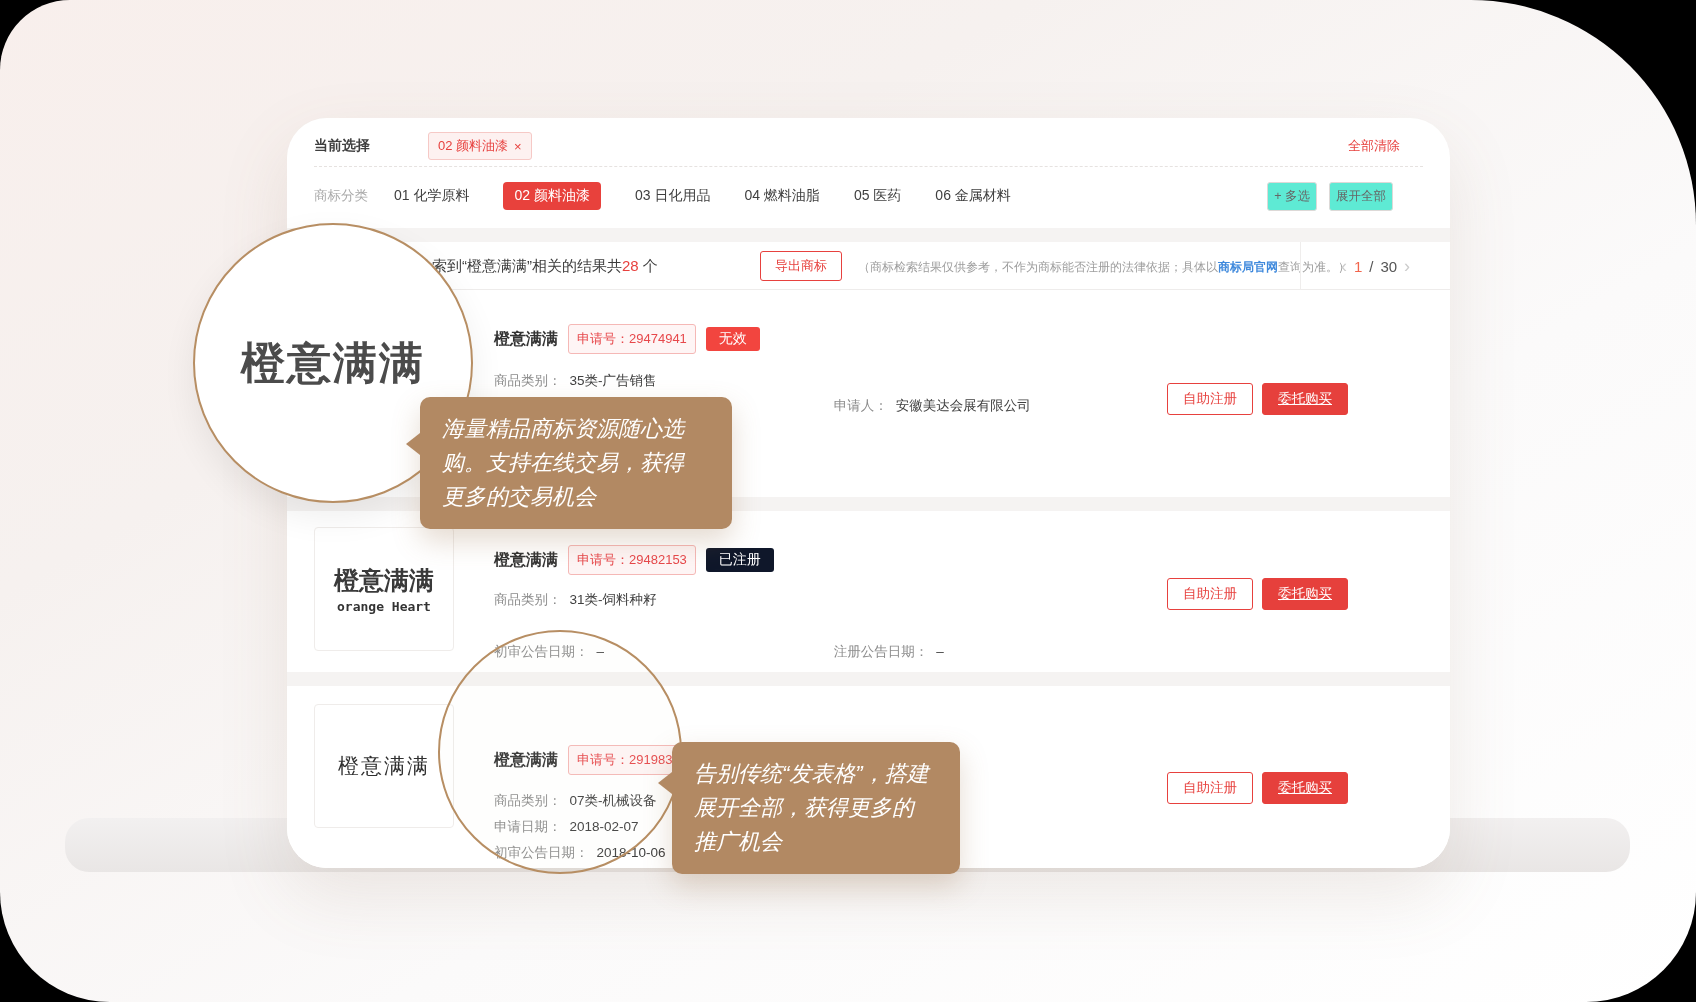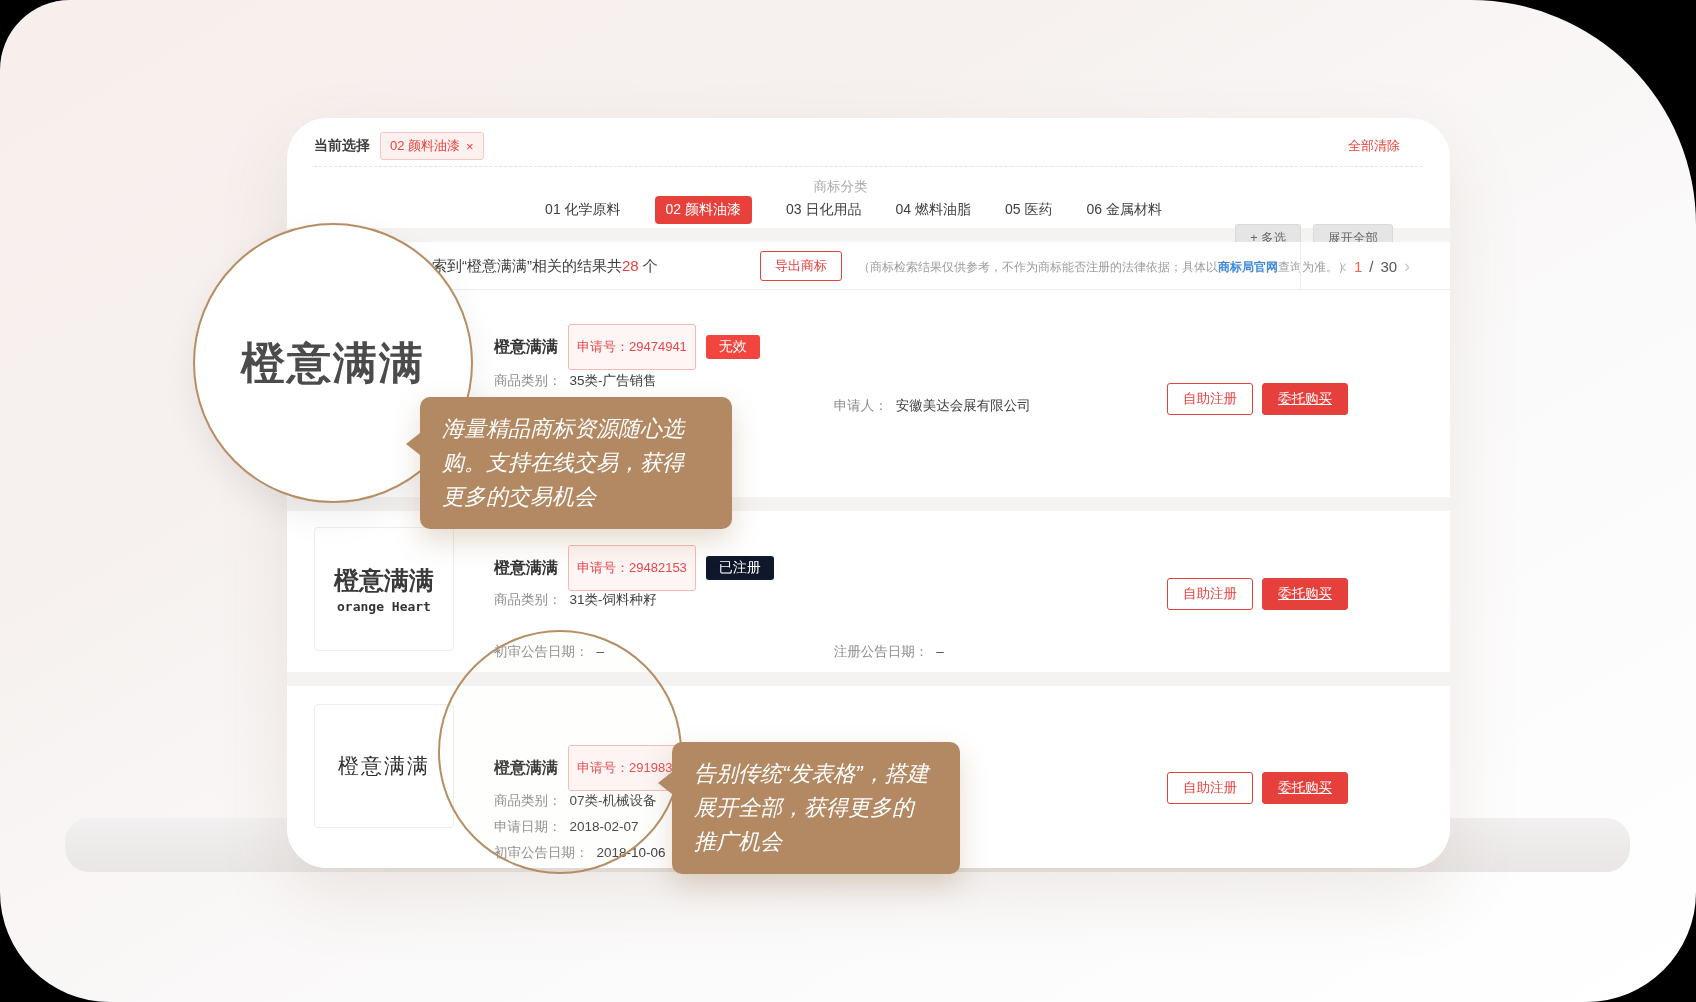--- a/index.html
+++ b/index.html
@@ -12,38 +12,38 @@
               border-radius:24px; background:linear-gradient(#f2f0f0,#e9e6e5); z-index:1; }
 
   .window { position:absolute; left:287px; top:118px; width:1163px; height:750px;
             border-radius:40px; background:#f5f3f2; z-index:2;
             box-shadow:0 28px 70px rgba(130,100,80,0.13); }
 
   
   .section-top { position:absolute; top:0; left:0; right:0; height:110px;
                  background:#fff; border-radius:40px 40px 0 0; }
   .filter-row { position:absolute; top:14px; left:27px; right:50px; height:28px;
-                display:flex; align-items:center; }
+                display:flex; align-items:center;gap:48px; }
   .filter-label { font-size:14px; font-weight:bold; color:#3f3f3f; }
   .filter-tag { margin-left:10px; display:flex; align-items:center; gap:6px;
                 background:#fdf1f0; border:1px solid #f6c9c6; border-radius:3px;
                 padding:4px 9px; font-size:13px; color:#e7413e; cursor:pointer; }
   .tag-close { font-size:13px; color:#e7413e; }
   .clear-all { margin-left:auto; font-size:13px; color:#e7413e; cursor:pointer; }
   .dash-sep { position:absolute; top:48px; left:27px; right:27px; height:0;
               border-top:1px dashed #e6e2e0; }
   .cat-row { position:absolute; top:60px; left:27px; right:57px; height:36px;
-             display:flex; align-items:center;flex-direction:column; }
+             display:flex; align-items:center; }
   .cat-label { font-size:13.5px; color:#aaa; margin-right:26px; }
   .cat-items { display:flex; align-items:center; gap:34px; }
   .cat-item { font-size:14px; color:#3f3f3f; cursor:pointer; white-space:nowrap; }
   .cat-item.selected { background:#e8413c; color:#fff; border-radius:4px; padding:5px 11px; }
   .cat-btns { margin-left:auto; display:flex; gap:12px; }
-  .cat-btn { border:1px solid #ddd9d7; border-radius:3px; background:#e5e5e5; color:#666;
-             font-size:12.5px; padding:5px 14px; cursor:pointer; white-space:nowrap; }
+  .cat-btn { border:1px solid #ddd9d7; border-radius:3px; background:#5eead4; color:#666;
+             font-size:12.5px; padding:5px 6px; cursor:pointer; white-space:nowrap; }
 
   
   .section-results { position:absolute; top:124px; left:0; right:0; bottom:0;
                      background:#fff; border-radius:0 0 40px 40px; overflow:hidden; }
   .results-header { position:absolute; top:0; left:0; right:0; height:48px;
                     border-bottom:1px solid #eeeceb; }
   .summary { position:absolute; left:130px; top:15px; font-size:15px; color:#3c3c3c; white-space:nowrap; }
   .summary .count { color:#e7413e; }
   .export-btn { position:absolute; left:473px; top:9px; border:1px solid #e7413e; color:#e7413e;
                 background:#fff; border-radius:3px; font-size:13px; padding:5px 14px; cursor:pointer; }
@@ -60,21 +60,21 @@
   .row-gap { position:absolute; left:0; right:0; height:14px; background:#f5f3f2; }
   .thumb { position:absolute; left:27px; width:140px; height:124px; background:#fff;
            border:1px solid #efecea; border-radius:4px; display:flex; flex-direction:column;
            align-items:center; justify-content:center; }
   .thumb-serif { font-family:"DejaVu Serif", serif; font-size:25px; font-weight:600; color:#3a3a3a; }
   .thumb-mono  { font-family:"DejaVu Sans Mono", monospace; font-size:13px; font-weight:bold; color:#333; margin-top:2px; }
   .thumb-plain { font-size:21px; color:#2f2f2f; letter-spacing:2px; }
   .title-line { position:absolute; left:207px; display:flex; align-items:center; gap:10px; }
   .tm-name { font-size:16px; font-weight:bold; color:#333; }
   .appno-badge { background:#fef5f5; border:1px solid #f5b8b6; color:#e7484b;
-                 border-radius:3px; font-size:13px; padding:13px 8px; white-space:nowrap; }
+                 border-radius:3px; font-size:13px; padding:5px 8px; white-space:nowrap; }
   .status-badge { border-radius:3px; font-size:14px; padding:3px 13px; color:#fff; white-space:nowrap; }
   .status-invalid { background:#f2453f; }
   .status-registered { background:#0f172a; }
   .field-line { position:absolute; left:207px; font-size:13.5px; white-space:nowrap; }
   .cell-l { display:inline-block; width:336px; }
   .lbl { color:#8c8c8c; margin-right:8px; }
   .val { color:#404040; }
   .row-actions { position:absolute; right:102px; display:flex; gap:9px; }
   .act-outline { border:1px solid #e7413e; color:#e7413e; background:#fff; border-radius:3px;
                  font-size:13.5px; padding:6px 15px; cursor:pointer; white-space:nowrap; }

